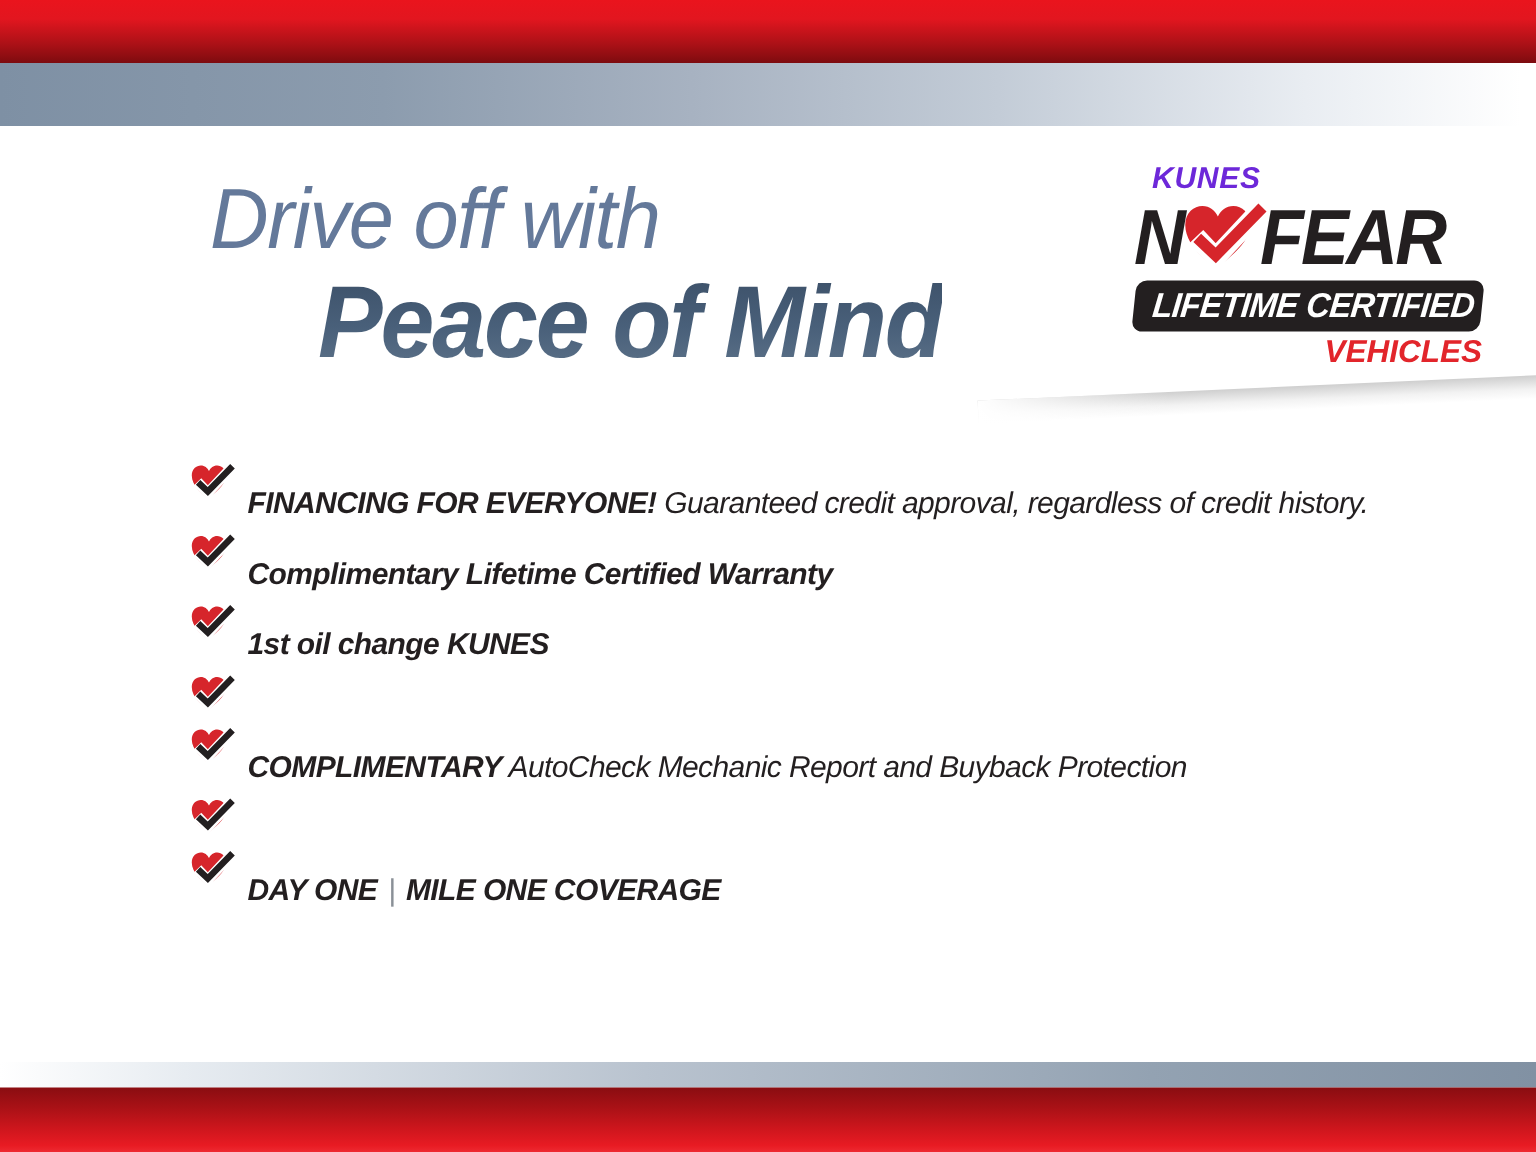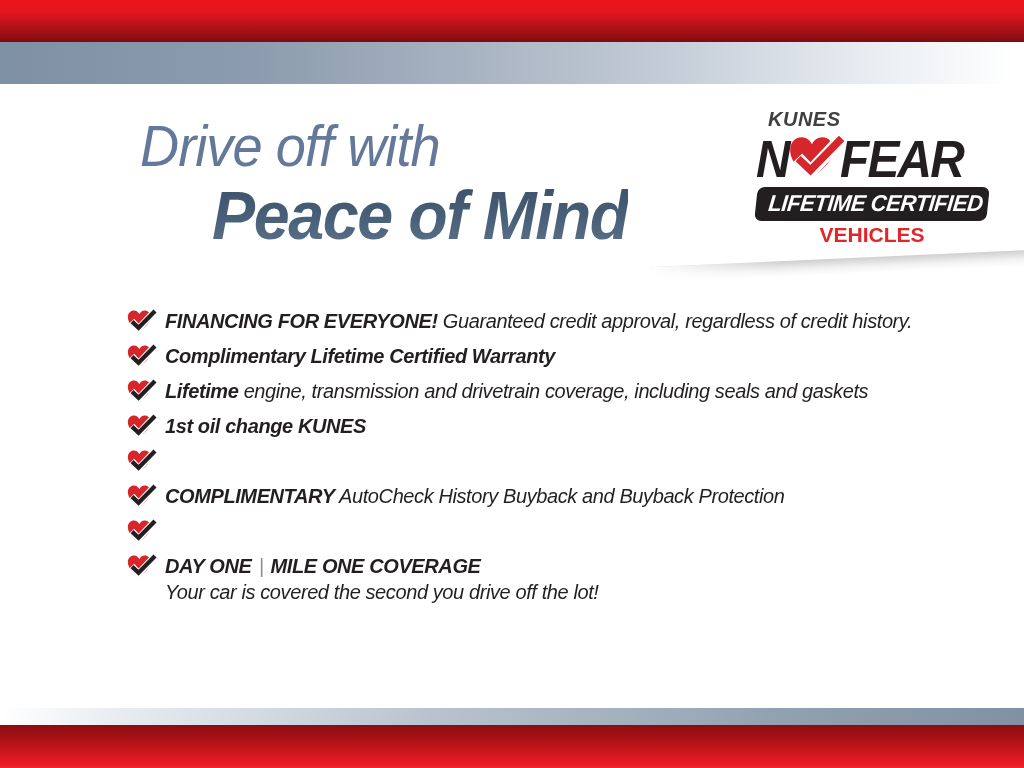--- a/index.html
+++ b/index.html
@@ -52,49 +52,49 @@
     .title .t2 {
       background:linear-gradient(180deg,#3c5068 0%,#49607a 55%,#5d7289 100%);
       -webkit-background-clip:text; background-clip:text; color:transparent;
     }
   }
 
   
   .logo { position:absolute; right:30px; top:108px; width:238px; }
   .logo .kunes {
     font-style:italic; font-weight:700; font-size:20px; letter-spacing:.5px;
-    color:#404040; margin-left:12px; margin-bottom:1px;
+    color:#6d28d9; margin-left:12px; margin-bottom:1px;
   }
   .logo .nofear-row { display:flex; align-items:flex-end; height:52px; }
   .logo .n, .logo .fear {
     font-style:italic; font-weight:700; font-size:52px; line-height:.92;
     letter-spacing:-2px; color:#231f20; transform:scaleX(.92); transform-origin:left bottom;
   }
   .logo .logo-heart { display:inline-block; width:58px; height:52px; margin:0 -6px 0 -4px; position:relative; z-index:1; }
   .logo .banner {
     margin-top:3px; background:#231f20; border-radius:7px;
     padding:3px 8px 4px 8px; transform:skewX(-6deg); text-align:center; width:232px;
   }
   .logo .banner span {
     display:inline-block; font-style:italic; font-weight:700; font-size:23px;
     letter-spacing:-.5px; color:#ffffff; white-space:nowrap; transform:scaleX(.96);
   }
   .logo .vehicles {
-    margin-top:2px; text-align:center; padding-right:6px;
-    font-weight:700; font-size:21px; letter-spacing:0;
+    margin-top:2px; text-align:right; padding-right:6px;
+    font-style:italic; font-weight:700; font-size:21px; letter-spacing:0;
     color:#e2252b;
   }
 
   
   .benefits { position:absolute; left:126px; top:310px; width:820px; }
   .row { display:flex; align-items:flex-start; margin-bottom:10px; min-height:22px; }
   .bullet { flex:0 0 32px; width:32px; height:26px; margin-right:7px; margin-top:-1px; }
   .txt {
     font-style:italic; font-size:20px; line-height:22px; letter-spacing:-.4px;
-    color:#231f20; white-space:nowrap;
+    color:#231f20; white-space:nowrap;margin-top:15px;
   }
   .txt .b { font-weight:700; }
   .txt .r { font-weight:400; }
   .txt .sep { font-weight:400; color:#8a9097; padding:0 2px; }
   .txt .sub { font-weight:400; margin-top:4px; }
 </style>
 </head>
 <body>
 
 <div class="canvas">
@@ -144,30 +144,20 @@
     <span class="bullet">
       <svg viewBox="0 0 40 34" width="32" height="26" preserveAspectRatio="xMidYMid meet">
         <path d="M15.5 31 C10.5 26 1.5 19.5 1.5 10.5 C1.5 4.8 5.5 1.8 9.4 1.8 C12.8 1.8 15.1 3.9 16.5 6.6 C17.9 3.9 20.2 1.8 23.6 1.8 C27.6 1.8 31.2 4.8 31.2 10.5 C31.2 19.5 20.5 26 15.5 31 Z" fill="#d6252b"></path>
         <path d="M6.5 16 L15.5 25.5 L38 1.5" fill="none" stroke="#ffffff" stroke-width="9"></path>
         <path d="M7 16.5 L15.5 24.5 L37 2.5" fill="none" stroke="#231f20" stroke-width="5.6"></path>
       </svg>
     </span>
     <div class="txt"><span class="b">Complimentary Lifetime Certified Warranty</span></div>
   </div>
 
-  <div class="row">
-    <span class="bullet">
-      <svg viewBox="0 0 40 34" width="32" height="26" preserveAspectRatio="xMidYMid meet">
-        <path d="M15.5 31 C10.5 26 1.5 19.5 1.5 10.5 C1.5 4.8 5.5 1.8 9.4 1.8 C12.8 1.8 15.1 3.9 16.5 6.6 C17.9 3.9 20.2 1.8 23.6 1.8 C27.6 1.8 31.2 4.8 31.2 10.5 C31.2 19.5 20.5 26 15.5 31 Z" fill="#d6252b"></path>
-        <path d="M6.5 16 L15.5 25.5 L38 1.5" fill="none" stroke="#ffffff" stroke-width="9"></path>
-        <path d="M7 16.5 L15.5 24.5 L37 2.5" fill="none" stroke="#231f20" stroke-width="5.6"></path>
-      </svg>
-    </span>
-    <div class="txt"><span class="b">Lifetime</span><span class="r"> engine, transmission and drivetrain coverage, including seals and gaskets</span></div>
-  </div>
 
   <div class="row">
     <span class="bullet">
       <svg viewBox="0 0 40 34" width="32" height="26" preserveAspectRatio="xMidYMid meet">
         <path d="M15.5 31 C10.5 26 1.5 19.5 1.5 10.5 C1.5 4.8 5.5 1.8 9.4 1.8 C12.8 1.8 15.1 3.9 16.5 6.6 C17.9 3.9 20.2 1.8 23.6 1.8 C27.6 1.8 31.2 4.8 31.2 10.5 C31.2 19.5 20.5 26 15.5 31 Z" fill="#d6252b"></path>
         <path d="M6.5 16 L15.5 25.5 L38 1.5" fill="none" stroke="#ffffff" stroke-width="9"></path>
         <path d="M7 16.5 L15.5 24.5 L37 2.5" fill="none" stroke="#231f20" stroke-width="5.6"></path>
       </svg>
     </span>
     <div class="txt"><span class="b">1st oil change KUNES</span></div>
@@ -184,41 +174,41 @@
   </div>
 
   <div class="row">
     <span class="bullet">
       <svg viewBox="0 0 40 34" width="32" height="26" preserveAspectRatio="xMidYMid meet">
         <path d="M15.5 31 C10.5 26 1.5 19.5 1.5 10.5 C1.5 4.8 5.5 1.8 9.4 1.8 C12.8 1.8 15.1 3.9 16.5 6.6 C17.9 3.9 20.2 1.8 23.6 1.8 C27.6 1.8 31.2 4.8 31.2 10.5 C31.2 19.5 20.5 26 15.5 31 Z" fill="#d6252b"></path>
         <path d="M6.5 16 L15.5 25.5 L38 1.5" fill="none" stroke="#ffffff" stroke-width="9"></path>
         <path d="M7 16.5 L15.5 24.5 L37 2.5" fill="none" stroke="#231f20" stroke-width="5.6"></path>
       </svg>
     </span>
-    <div class="txt"><span class="b">COMPLIMENTARY</span><span class="r"> AutoCheck History Buyback and Buyback Protection</span></div>
-  </div>
-
-
-  <div class="row">
-    <span class="bullet">
-      <svg viewBox="0 0 40 34" width="32" height="26" preserveAspectRatio="xMidYMid meet">
-        <path d="M15.5 31 C10.5 26 1.5 19.5 1.5 10.5 C1.5 4.8 5.5 1.8 9.4 1.8 C12.8 1.8 15.1 3.9 16.5 6.6 C17.9 3.9 20.2 1.8 23.6 1.8 C27.6 1.8 31.2 4.8 31.2 10.5 C31.2 19.5 20.5 26 15.5 31 Z" fill="#d6252b"></path>
-        <path d="M6.5 16 L15.5 25.5 L38 1.5" fill="none" stroke="#ffffff" stroke-width="9"></path>
-        <path d="M7 16.5 L15.5 24.5 L37 2.5" fill="none" stroke="#231f20" stroke-width="5.6"></path>
-      </svg>
-    </span>
-  </div>
-
-  <div class="row">
-    <span class="bullet">
-      <svg viewBox="0 0 40 34" width="32" height="26" preserveAspectRatio="xMidYMid meet">
-        <path d="M15.5 31 C10.5 26 1.5 19.5 1.5 10.5 C1.5 4.8 5.5 1.8 9.4 1.8 C12.8 1.8 15.1 3.9 16.5 6.6 C17.9 3.9 20.2 1.8 23.6 1.8 C27.6 1.8 31.2 4.8 31.2 10.5 C31.2 19.5 20.5 26 15.5 31 Z" fill="#d6252b"></path>
-        <path d="M6.5 16 L15.5 25.5 L38 1.5" fill="none" stroke="#ffffff" stroke-width="9"></path>
-        <path d="M7 16.5 L15.5 24.5 L37 2.5" fill="none" stroke="#231f20" stroke-width="5.6"></path>
-      </svg>
-    </span>
-    <div class="txt"><span class="b">DAY ONE</span><span class="sep"> | </span><span class="b">MILE ONE COVERAGE</span><div class="sub">Your car is covered the second you drive off the lot!</div></div>
+    <div class="txt"><span class="b">COMPLIMENTARY</span><span class="r"> AutoCheck Mechanic Report and Buyback Protection</span></div>
+  </div>
+
+
+  <div class="row">
+    <span class="bullet">
+      <svg viewBox="0 0 40 34" width="32" height="26" preserveAspectRatio="xMidYMid meet">
+        <path d="M15.5 31 C10.5 26 1.5 19.5 1.5 10.5 C1.5 4.8 5.5 1.8 9.4 1.8 C12.8 1.8 15.1 3.9 16.5 6.6 C17.9 3.9 20.2 1.8 23.6 1.8 C27.6 1.8 31.2 4.8 31.2 10.5 C31.2 19.5 20.5 26 15.5 31 Z" fill="#d6252b"></path>
+        <path d="M6.5 16 L15.5 25.5 L38 1.5" fill="none" stroke="#ffffff" stroke-width="9"></path>
+        <path d="M7 16.5 L15.5 24.5 L37 2.5" fill="none" stroke="#231f20" stroke-width="5.6"></path>
+      </svg>
+    </span>
+  </div>
+
+  <div class="row">
+    <span class="bullet">
+      <svg viewBox="0 0 40 34" width="32" height="26" preserveAspectRatio="xMidYMid meet">
+        <path d="M15.5 31 C10.5 26 1.5 19.5 1.5 10.5 C1.5 4.8 5.5 1.8 9.4 1.8 C12.8 1.8 15.1 3.9 16.5 6.6 C17.9 3.9 20.2 1.8 23.6 1.8 C27.6 1.8 31.2 4.8 31.2 10.5 C31.2 19.5 20.5 26 15.5 31 Z" fill="#d6252b"></path>
+        <path d="M6.5 16 L15.5 25.5 L38 1.5" fill="none" stroke="#ffffff" stroke-width="9"></path>
+        <path d="M7 16.5 L15.5 24.5 L37 2.5" fill="none" stroke="#231f20" stroke-width="5.6"></path>
+      </svg>
+    </span>
+    <div class="txt"><span class="b">DAY ONE</span><span class="sep"> | </span><span class="b">MILE ONE COVERAGE</span></div>
   </div>
 </div>
 
   <div class="bar-slate-bottom"></div>
   <div class="bar-red-bottom"></div>
 </div>
 
 </body></html>

